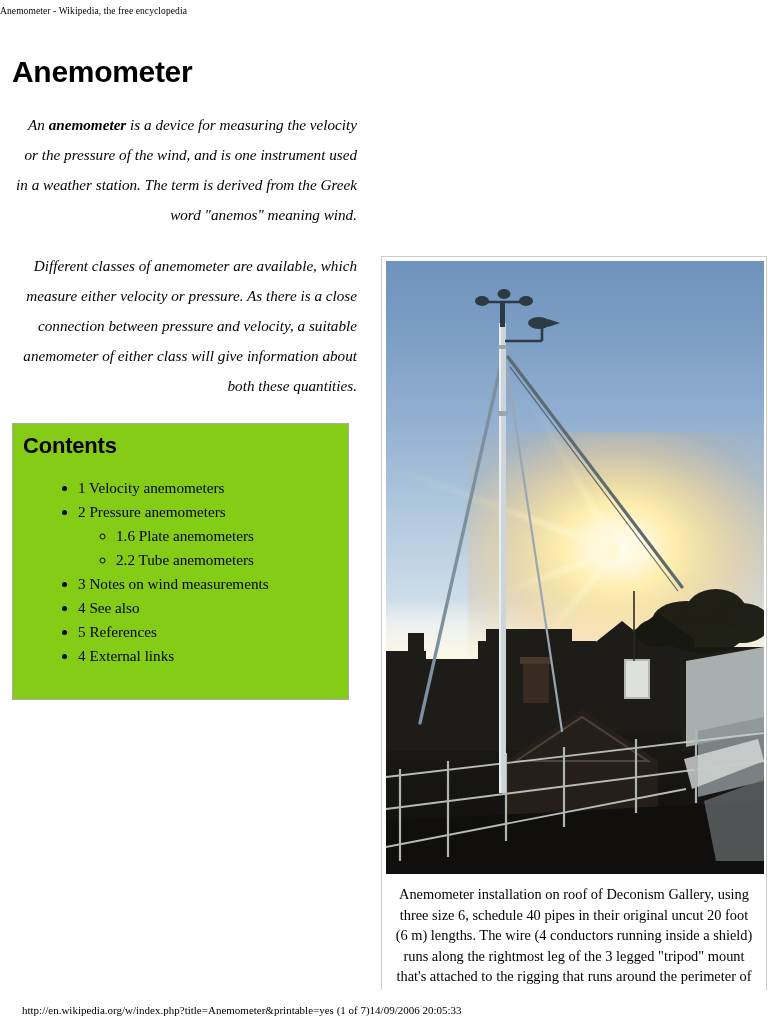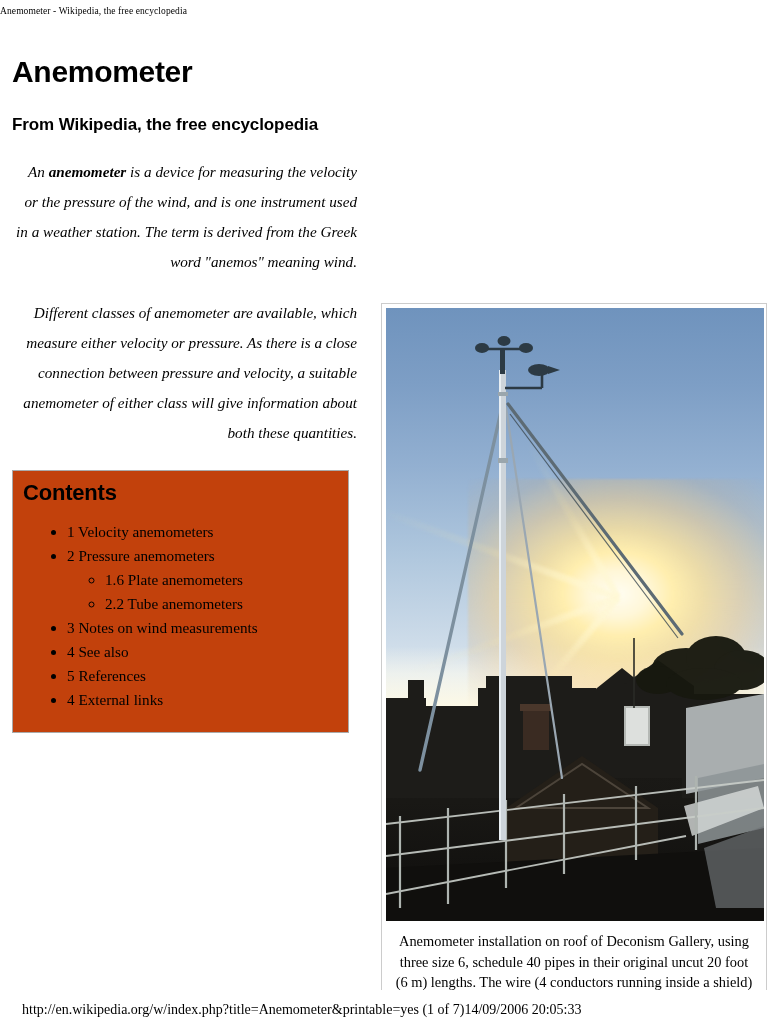--- a/index.html
+++ b/index.html
@@ -85,34 +85,34 @@
     font-style: italic;
   }
   .text-col p:last-child { margin-bottom: 0; }
   .text-col b { font-weight: bold; }
 
   
   .toc-box {
     margin-top: 22px;
     width: 337px;
     border: 1px solid #aaaaaa;
-    background: #c2410c;
+    background: #84cc16;
     box-sizing: border-box;
     padding: 9px 10px 14px 10px;
   }
   .toc-title {
     font-family: "Liberation Sans", sans-serif;
     font-size: 22px;
     font-weight: bold;
     margin: 0 0 14px 0;
     letter-spacing: -0.2px;
   }
   ul.toc-list {
     list-style-type: disc;
-    margin: 6px;
+    margin: 17px;
     padding-left: 38px;
     font-family: "Liberation Serif", serif;
     font-size: 15.2px;
     line-height: 24px;
   }
   ul.toc-list ul {
     list-style-type: circle;
     margin: 0;
     padding-left: 38px;
   }
@@ -212,36 +212,35 @@
     top: 996px;
     width: 768px;
     height: 28px;
     display: flex;
     align-items: center;
     padding-left: 22px;
     box-sizing: border-box;
   }
   .page-footer-text {
     font-family: "Liberation Serif", serif;
-    font-size: 14px;
+    font-size: 11px;
     color: #000;
   }
 </style>
 </head>
 <body>
 
 <div class="page-header">
   <span class="page-header-title">Anemometer - Wikipedia, the free encyclopedia</span>
 </div>
 
 <div class="content">
 
   <h1 class="article-title">Anemometer</h1>
 
-  <h2 class="article-subtitle">From Wikipedia, the free encyclopedia</h2>
 
   <div class="body-wrap">
 
     <div class="text-col">
 
       <p><span>An </span><b>anemometer</b><span> is a device for measuring the velocity or the pressure of the wind, and is one instrument used in a weather station. The term is derived from the Greek word "anemos" meaning wind.</span></p>
 
       <p>Different classes of anemometer are available, which measure either velocity or pressure. As there is a close connection between pressure and velocity, a suitable anemometer of either class will give information about both these quantities.</p>
 
 

